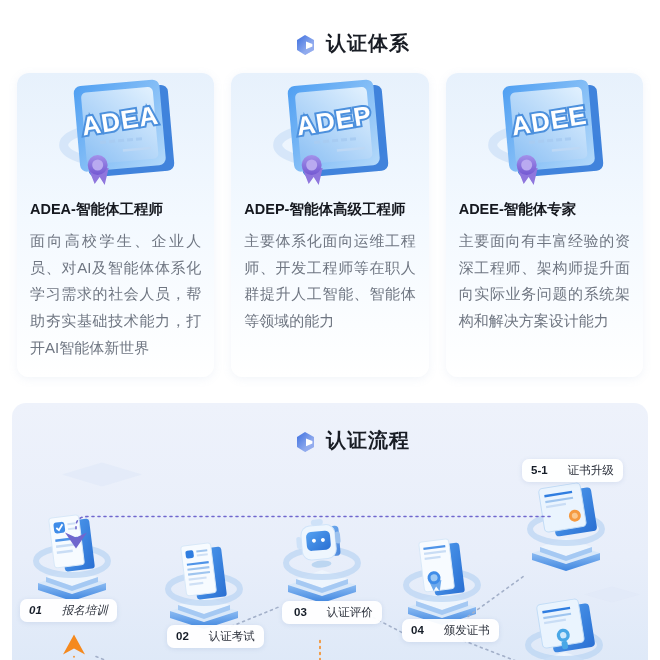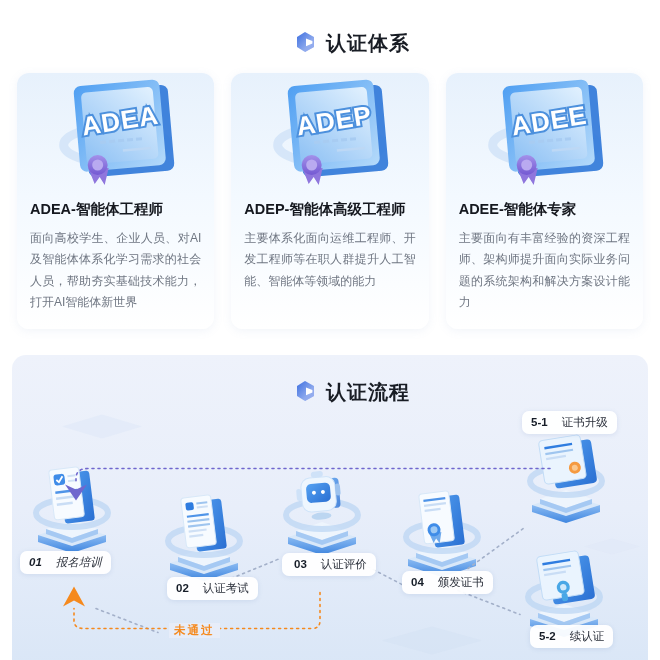--- a/index.html
+++ b/index.html
@@ -1,50 +1,50 @@
 <!DOCTYPE html>
 <html><head>
 <meta charset="utf-8">
 <style>
   html,body{margin:0;padding:0;}
   body{
     width:660px;height:660px;background:#ffffff;overflow:hidden;
     font-family:"Liberation Sans","DejaVu Sans",sans-serif;
     -webkit-font-smoothing:antialiased;
   }
-  .sec-head{display:flex;justify-content:center;align-items:flex-start;gap:8px;padding-left:44px;}
+  .sec-head{display:flex;justify-content:center;align-items:flex-end;gap:8px;padding-left:44px;}
   .sec-head .gem{width:24px;height:24px;flex:0 0 auto;}
   .sec-title{font-size:20px;font-weight:700;color:#181c24;letter-spacing:1px;}
 
   
   .sys-head{padding-top:30px;}
   .cards{display:grid;grid-template-columns:repeat(3,1fr);gap:17px;margin:16px 17px 0;}
   .card{
     border-radius:12px;overflow:hidden;
     background:linear-gradient(180deg,#e7f1fc 0%,#f3f9ff 48%,#ffffff 100%);
     box-shadow:0 2px 10px rgba(120,150,200,.10);
   }
   .card .ill{display:block;width:100%;height:118px;}
   .card-body{padding:2px 13px 16px;}
   .card-title{font-size:14.5px;font-weight:700;color:#15181f;margin:7px 0 9px;}
-  .card-desc{font-size:12px;color:#6f7682;line-height:1.78;text-align:justify;}
+  .card-desc{font-size:15px;color:#6f7682;line-height:1.78;text-align:justify;}
 
   
   .flow-panel{
     position:relative;margin:26px 12px 0;height:342px;border-radius:14px;
     background:linear-gradient(180deg,#eef2fb 0%,#e8eefa 45%,#d7e5f6 100%);
   }
   .flow-head{position:absolute;left:0;right:0;top:24px;}
   .flow-canvas{position:absolute;inset:0;}
   .lines{position:absolute;inset:0;width:100%;height:100%;pointer-events:none;}
   .bgdec{position:absolute;inset:0;width:100%;height:100%;}
   .station{position:absolute;width:92px;height:96px;}
   .station svg{width:100%;height:100%;display:block;}
   .pill{
-    position:absolute;display:flex;align-items:baseline;gap:14px;
+    position:absolute;display:flex;align-items:baseline;gap:20px;
     background:rgba(255,255,255,.95);border-radius:7px;padding:4px 9px;
     box-shadow:0 1px 5px rgba(80,110,170,.14);
     font-size:11.5px;color:#2a2f3a;white-space:nowrap;
   }
   .pill .num{font-weight:700;color:#161d28;}
   .fail-label{
     position:absolute;font-size:11.5px;font-weight:700;color:#f5891d;
     background:#e7edf9;padding:0 5px;white-space:nowrap;letter-spacing:2px;margin-top:16px;
   }
   

